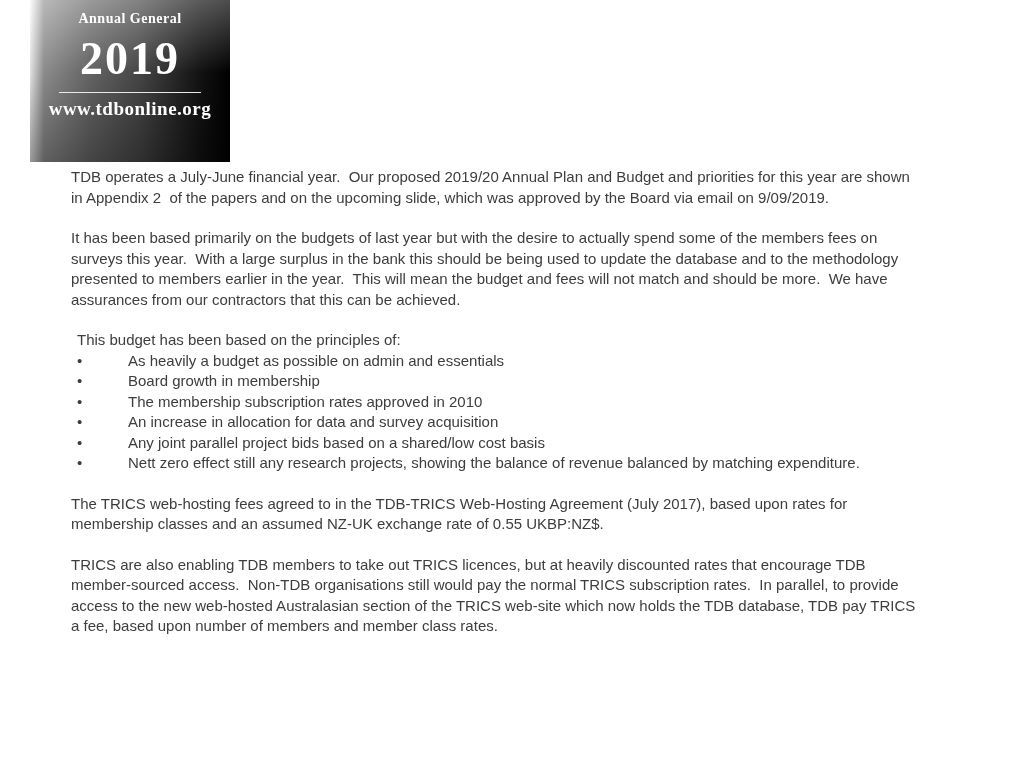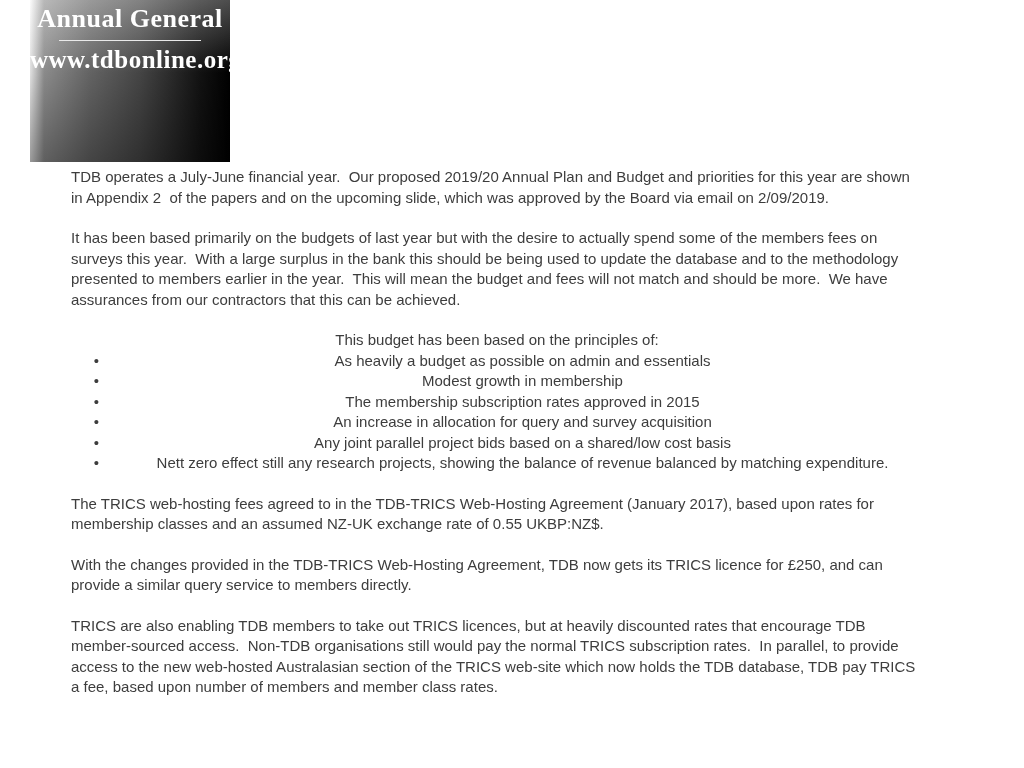--- a/index.html
+++ b/index.html
@@ -24,62 +24,61 @@
     width: 200px;
     height: 162px;
     text-align: center;
     color: #ffffff;
     font-family: "Liberation Serif", "DejaVu Serif", serif;
     background:
       linear-gradient(to bottom, rgba(255,255,255,0.30), rgba(0,0,0,0.10) 45%, rgba(0,0,0,0.38) 100%),
       linear-gradient(to right, #fafafa 0%, #9a9a9a 7%, #6e6e6e 30%, #4c4c4c 55%, #141414 85%, #000000 100%);
   }
   .logo-title {
-    font-size: 26px;
+    font-size: 14px;
     font-weight: bold;
     line-height: 27px;
     padding-top: 5px;
     letter-spacing: 0.5px;
   }
   .logo-year {
     font-size: 46px;
     font-weight: bold;
     line-height: 50px;
     margin-top: 2px;
     letter-spacing: 2px;
   }
   .logo-divider {
     width: 142px;
     height: 0;
     border-top: 1px solid #e9e9e9;
     margin: 8px auto 5px auto;
   }
   .logo-url {
-    font-size: 25px;
+    font-size: 19px;
     font-weight: bold;
     letter-spacing: 0.5px;
   }
 
   
   .body-text {
     position: absolute;
     left: 71px;
     top: 167px;
     width: 852px;
     color: #3d3d3d;
     font-size: 15px;
     line-height: 20.5px;
   }
   .body-text p {
     margin: 0 0 20px 0;
     white-space: pre-wrap;
   }
   .principles {
-    margin: 0 0 20px 0;
-    text-align: center;
+    margin: 0 0 20px 6px;
   }
   .principles p.intro {
     margin: 0;
   }
   .bullet-row {
     display: flex;
     align-items: flex-start;
   }
   .bullet-glyph {
     flex: 0 0 51px;
@@ -92,54 +91,54 @@
 </style>
 </head>
 <body>
 
 <div class="slide">
 
   <div class="logo" style="color: rgb(255, 255, 255);">
     <div class="logo-title">
       <div>Annual General</div>
     </div>
+    <div class="logo-year">2019</div>
     <div class="logo-divider"></div>
     <div class="logo-url">www.tdbonline.org</div>
   </div>
 
   <div class="body-text" style="color: rgb(61, 61, 61);">
-    <p>TDB operates a July-June financial year.  Our proposed 2019/20 Annual Plan and Budget and priorities for this year are shown in Appendix 2  of the papers and on the upcoming slide, which was approved by the Board via email on 2/09/2019.</p>
+    <p>TDB operates a July-June financial year.  Our proposed 2019/20 Annual Plan and Budget and priorities for this year are shown in Appendix 2  of the papers and on the upcoming slide, which was approved by the Board via email on 9/09/2019.</p>
     <p>It has been based primarily on the budgets of last year but with the desire to actually spend some of the members fees on surveys this year.  With a large surplus in the bank this should be being used to update the database and to the methodology presented to members earlier in the year.  This will mean the budget and fees will not match and should be more.  We have assurances from our contractors that this can be achieved.</p>
 
     <div class="principles">
       <p class="intro">This budget has been based on the principles of:</p>
       <div class="bullet-row">
         <span class="bullet-glyph">•</span>
         <span class="bullet-text">As heavily a budget as possible on admin and essentials</span>
       </div>
       <div class="bullet-row">
         <span class="bullet-glyph">•</span>
-        <span class="bullet-text">Modest growth in membership</span>
+        <span class="bullet-text">Board growth in membership</span>
       </div>
       <div class="bullet-row">
         <span class="bullet-glyph">•</span>
-        <span class="bullet-text">The membership subscription rates approved in 2015</span>
+        <span class="bullet-text">The membership subscription rates approved in 2010</span>
       </div>
       <div class="bullet-row">
         <span class="bullet-glyph">•</span>
-        <span class="bullet-text">An increase in allocation for query and survey acquisition</span>
+        <span class="bullet-text">An increase in allocation for data and survey acquisition</span>
       </div>
       <div class="bullet-row">
         <span class="bullet-glyph">•</span>
         <span class="bullet-text">Any joint parallel project bids based on a shared/low cost basis</span>
       </div>
       <div class="bullet-row">
         <span class="bullet-glyph">•</span>
         <span class="bullet-text">Nett zero effect still any research projects, showing the balance of revenue balanced by matching expenditure.</span>
       </div>
     </div>
 
-    <p>The TRICS web-hosting fees agreed to in the TDB-TRICS Web-Hosting Agreement (January 2017), based upon rates for membership classes and an assumed NZ-UK exchange rate of 0.55 UKBP:NZ$.</p>
-    <p>With the changes provided in the TDB-TRICS Web-Hosting Agreement, TDB now gets its TRICS licence for £250, and can provide a similar query service to members directly.</p>
+    <p>The TRICS web-hosting fees agreed to in the TDB-TRICS Web-Hosting Agreement (July 2017), based upon rates for membership classes and an assumed NZ-UK exchange rate of 0.55 UKBP:NZ$.</p>
     <p>TRICS are also enabling TDB members to take out TRICS licences, but at heavily discounted rates that encourage TDB member-sourced access.  Non-TDB organisations still would pay the normal TRICS subscription rates.  In parallel, to provide access to the new web-hosted Australasian section of the TRICS web-site which now holds the TDB database, TDB pay TRICS a fee, based upon number of members and member class rates.</p>
   </div>
 
 </div>
 
 </body></html>

